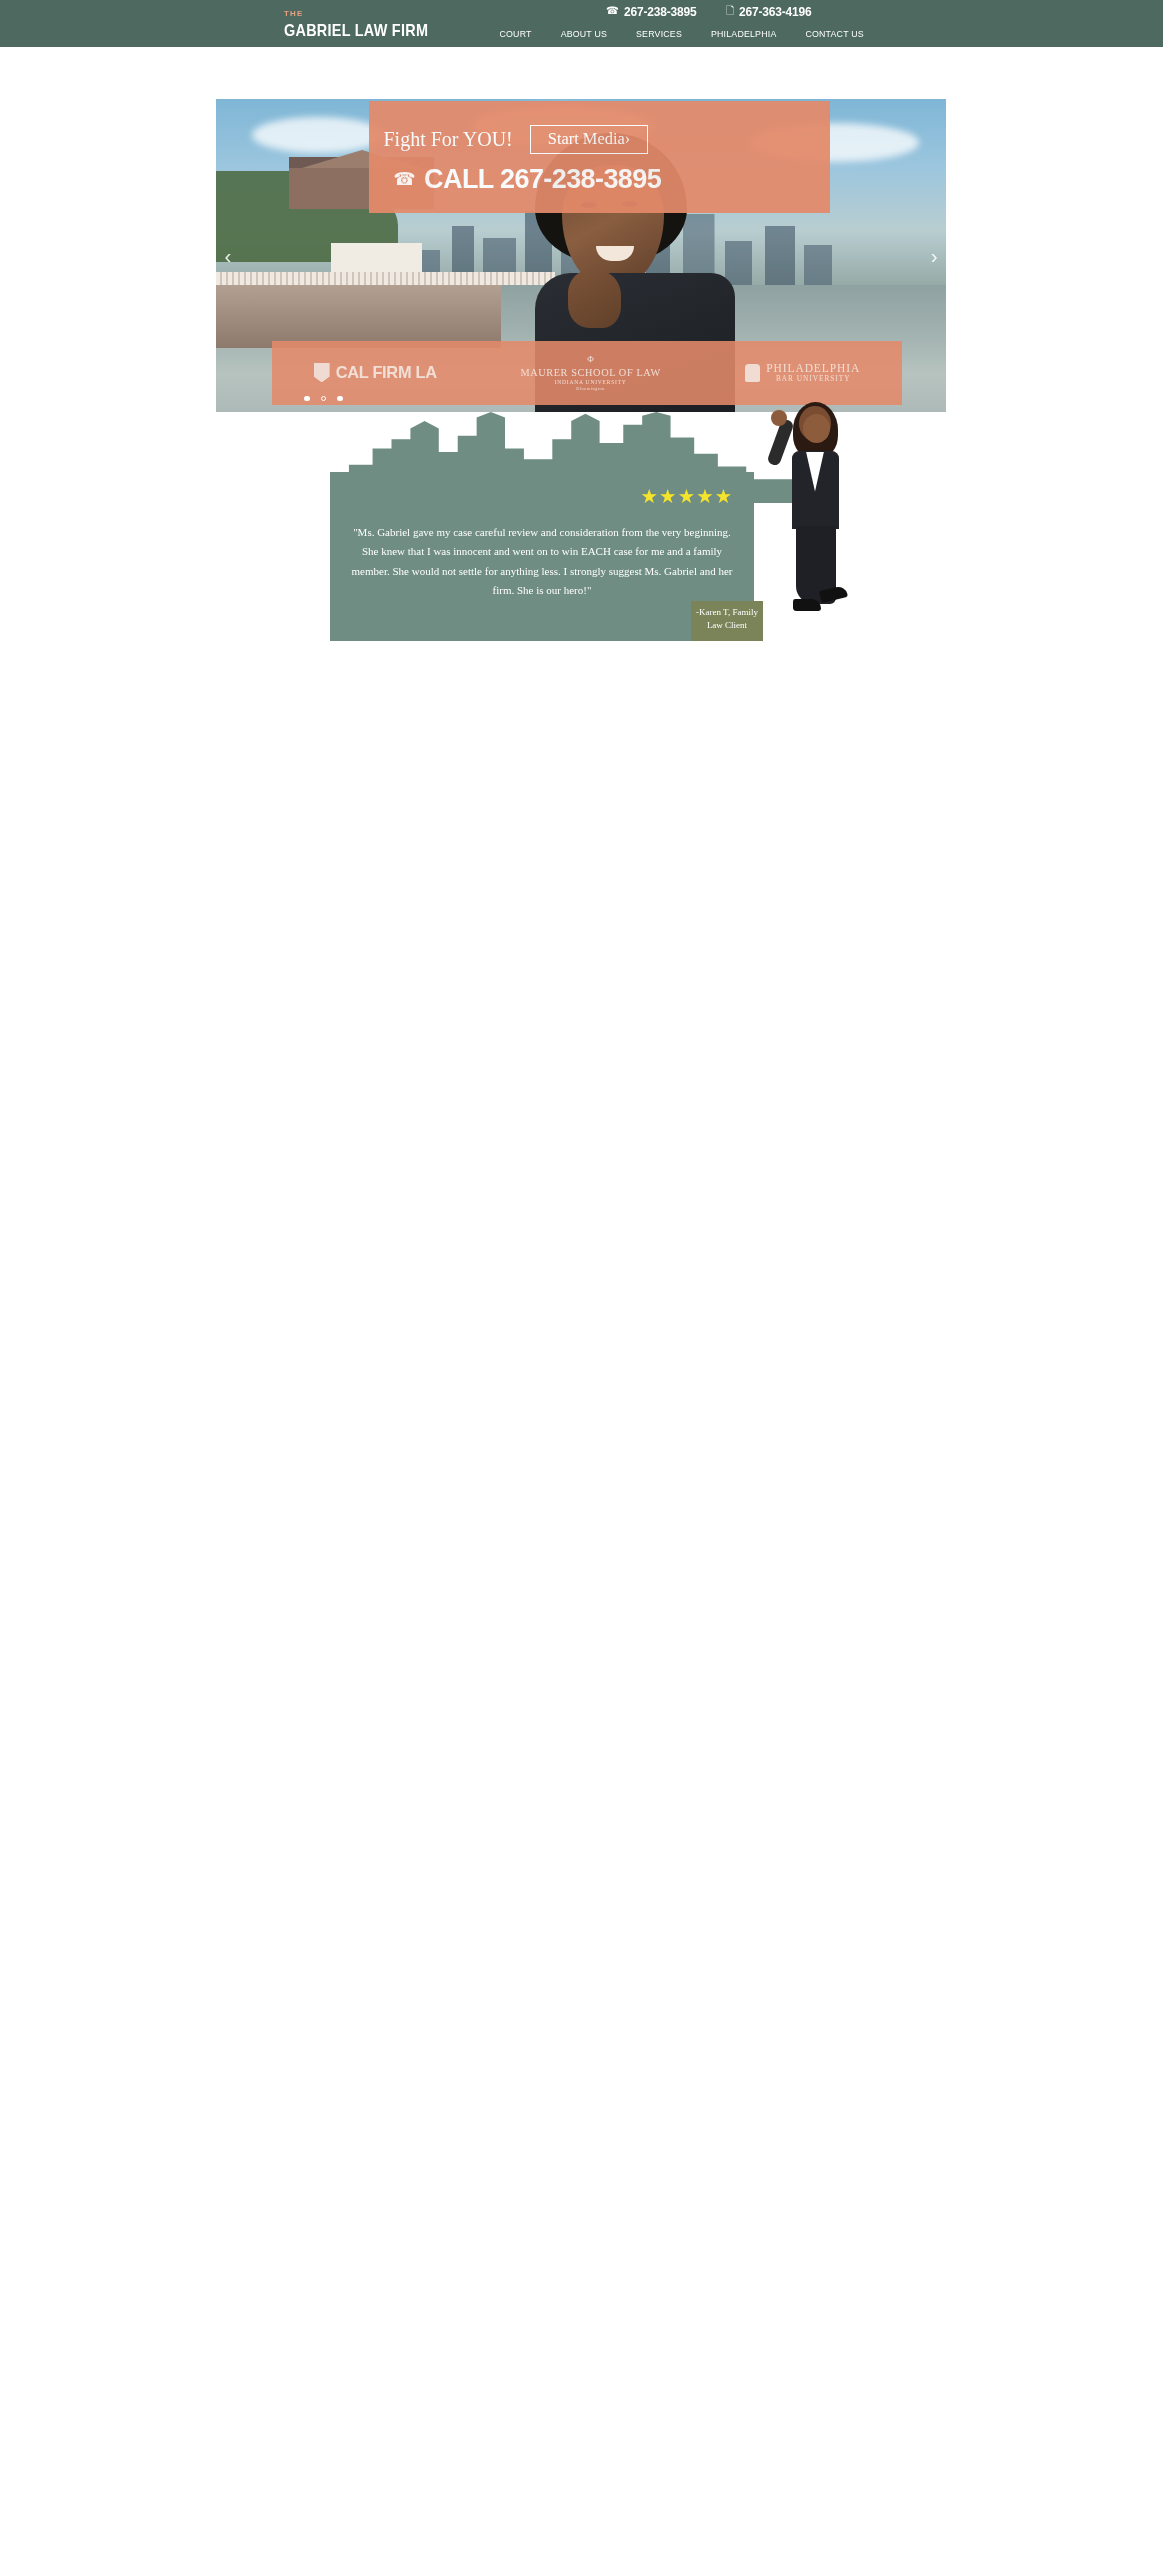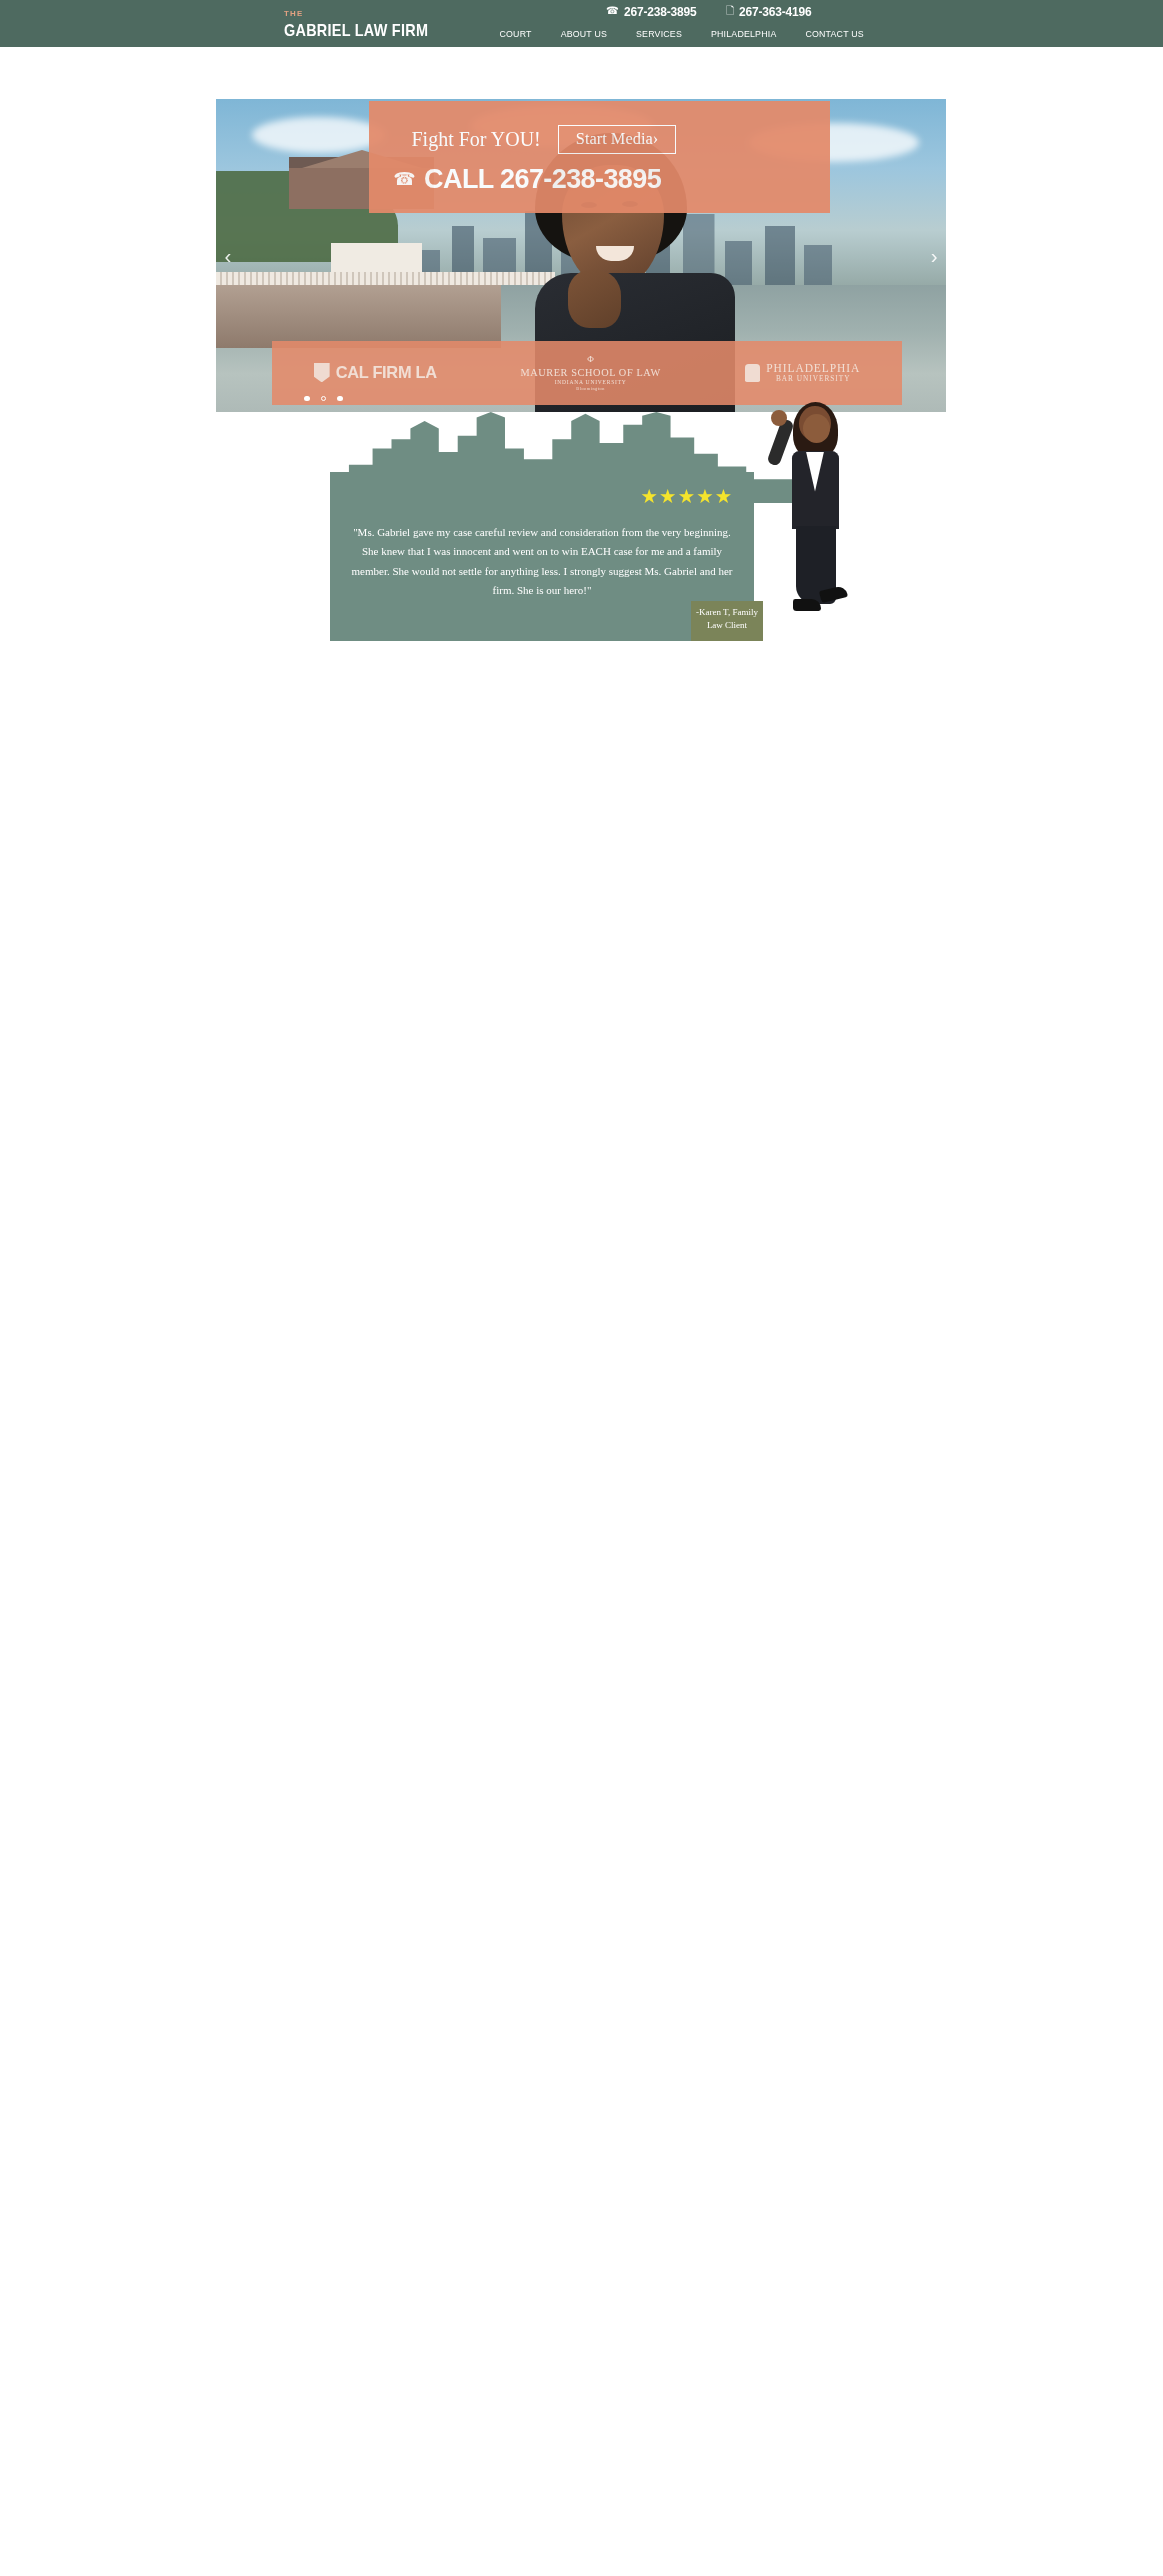--- a/index.html
+++ b/index.html
@@ -141,21 +141,20 @@
     color:#fff; font-size:44px; font-weight:700; line-height:.98; margin-top:1.2px;
     letter-spacing:-0.9px;
   }
   .scales-icon { position:absolute; right:9.7px; top:9.7px; }
   .hero-gap { height:15px; background:transparent; }
   .hero-bot { background:#e48a6a; padding:8.5px 14.5px 18px 14.5px; }
   .hero-row { display:flex; align-items:center; gap:17px; }
   .fight {
     color:#fff; font-size:20px; font-family:"Liberation Serif", serif;
     white-space:nowrap;
-    margin-left:28px;
   }
   .start-btn {
     border:1.2px solid #fff; color:#fff; font-family:"Liberation Serif", serif;
     font-size:16.4px; padding:3.6px 17px; white-space:nowrap; background:transparent;
     cursor:pointer;
   }
   .call-row { display:flex; align-items:center; gap:8.5px; margin-top:9.7px; padding-left:9.7px;}
   .call-num { color:#fff; font-size:27px; font-weight:700; letter-spacing:-0.6px; }
   .call-ico { color:#fff; font-size:18px; }
   

